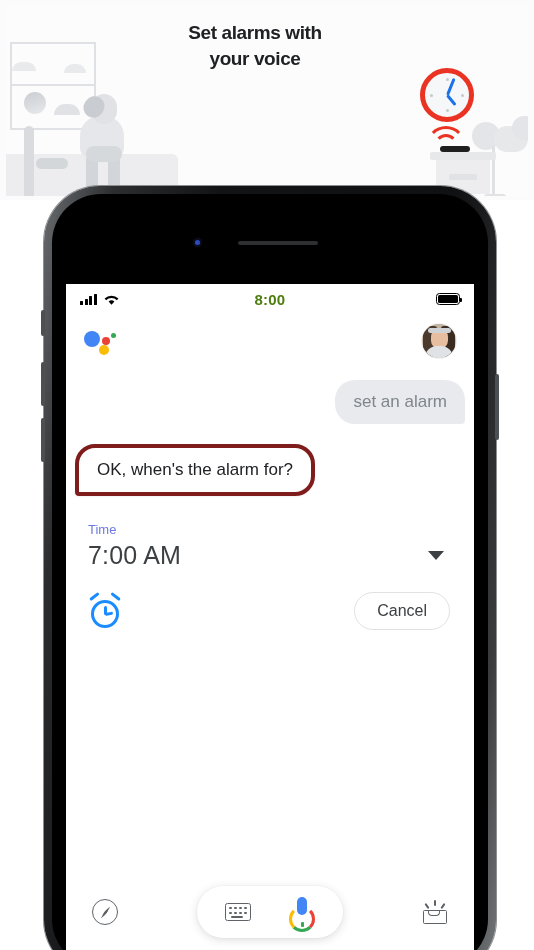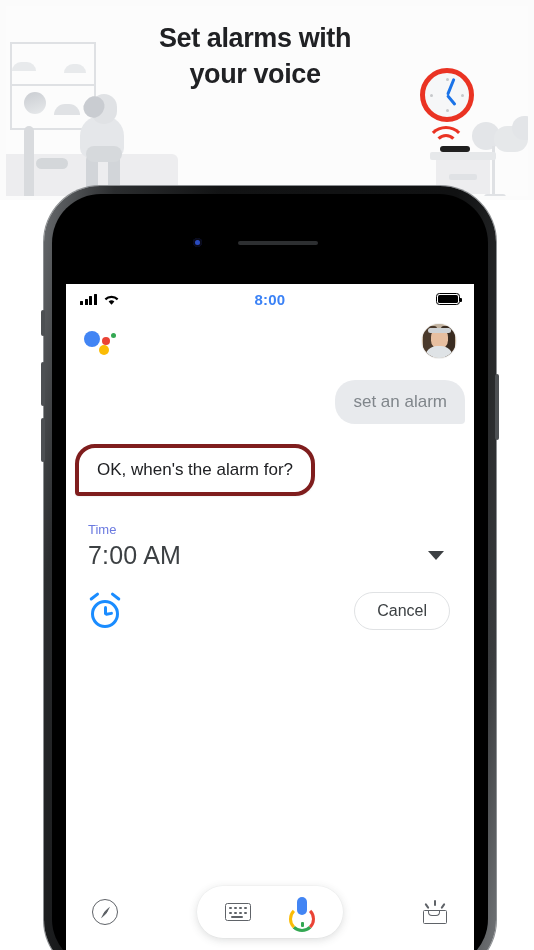--- a/index.html
+++ b/index.html
@@ -13,21 +13,21 @@
 
   
   .promo {
     position:absolute; left:0; top:0; width:534px; height:200px;
     background:#fbfbfb;
     overflow:hidden;
   }
   .promo-inner{position:absolute;left:6px;top:6px;width:522px;height:190px;background:#fcfcfc;overflow:hidden;}
   .promo-title{
     position:absolute; left:0; top:20px; width:510px;
-    text-align:center; font-size:27px; font-weight:bold;
+    text-align:center; font-size:19px; font-weight:bold;
     letter-spacing:-0.4px; line-height:1.35; color:#202124;
     z-index:6;
   }
 
   
   .ill{position:absolute;background:#e3e5e8;}
   .shelf-frame{left:4px;top:36px;width:86px;height:88px;border:2px solid #dfe1e4;background:transparent;}
   .shelf-div{left:4px;top:78px;width:86px;height:2px;background:#dfe1e4;}
   .shelf-ball{left:18px;top:86px;width:22px;height:22px;border-radius:50%;background:linear-gradient(160deg,#c9ccd1,#e8eaec);}
   .shelf-hump1{left:48px;top:98px;width:26px;height:11px;border-radius:13px 13px 0 0;background:#e0e2e5;}
@@ -97,21 +97,21 @@
     position:relative; height:30px; display:flex; align-items:center;
     padding:0 14px;
   }
   .sb-left{display:flex;align-items:center;gap:6px;}
   .bars{display:flex;align-items:flex-end;gap:1.6px;height:11px;}
   .bars i{display:block;width:3px;background:#000;border-radius:0.5px;}
   .bars i:nth-child(1){height:4px;}
   .bars i:nth-child(2){height:6px;}
   .bars i:nth-child(3){height:8.5px;}
   .bars i:nth-child(4){height:11px;}
-  .sb-time{position:absolute;left:0;right:0;text-align:center;font-size:15px;font-weight:bold;color:#3b82f6;letter-spacing:0.2px;}
+  .sb-time{position:absolute;left:0;right:0;text-align:center;font-size:15px;font-weight:bold;color:#4d7c0f;letter-spacing:0.2px;}
   .sb-right{margin-left:auto;display:flex;align-items:center;z-index:2;}
   .battery{width:24px;height:12px;border:1.6px solid #000;border-radius:3.4px;position:relative;padding:1.4px;}
   .battery span{display:block;height:100%;width:100%;background:#000;border-radius:1.6px;}
   .battery::after{content:"";position:absolute;right:-3.4px;top:3.6px;width:2px;height:4px;background:#000;border-radius:0 1px 1px 0;}
 
   
   .asst-row{display:flex;align-items:center;justify-content:space-between;padding:10px 18px 0 18px;}
   .ga-logo{position:relative;width:32px;height:26px;}
   .ga-blue{position:absolute;left:0;top:3px;width:16px;height:16px;border-radius:50%;background:#4285f4;}
   .ga-red{position:absolute;left:18px;top:9px;width:8px;height:8px;border-radius:50%;background:#ea4335;}

